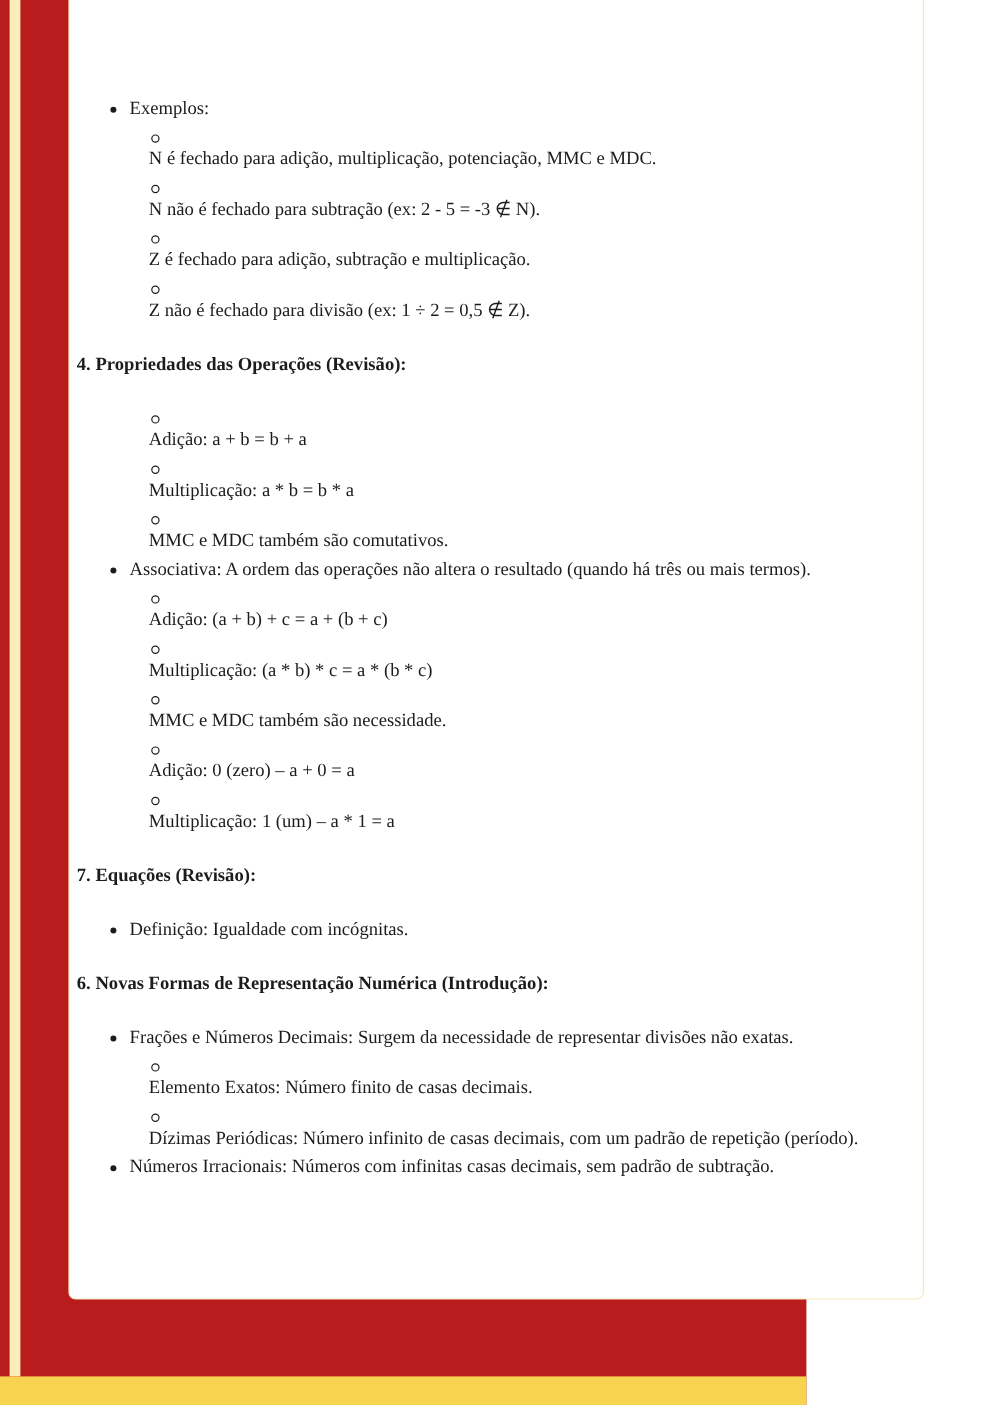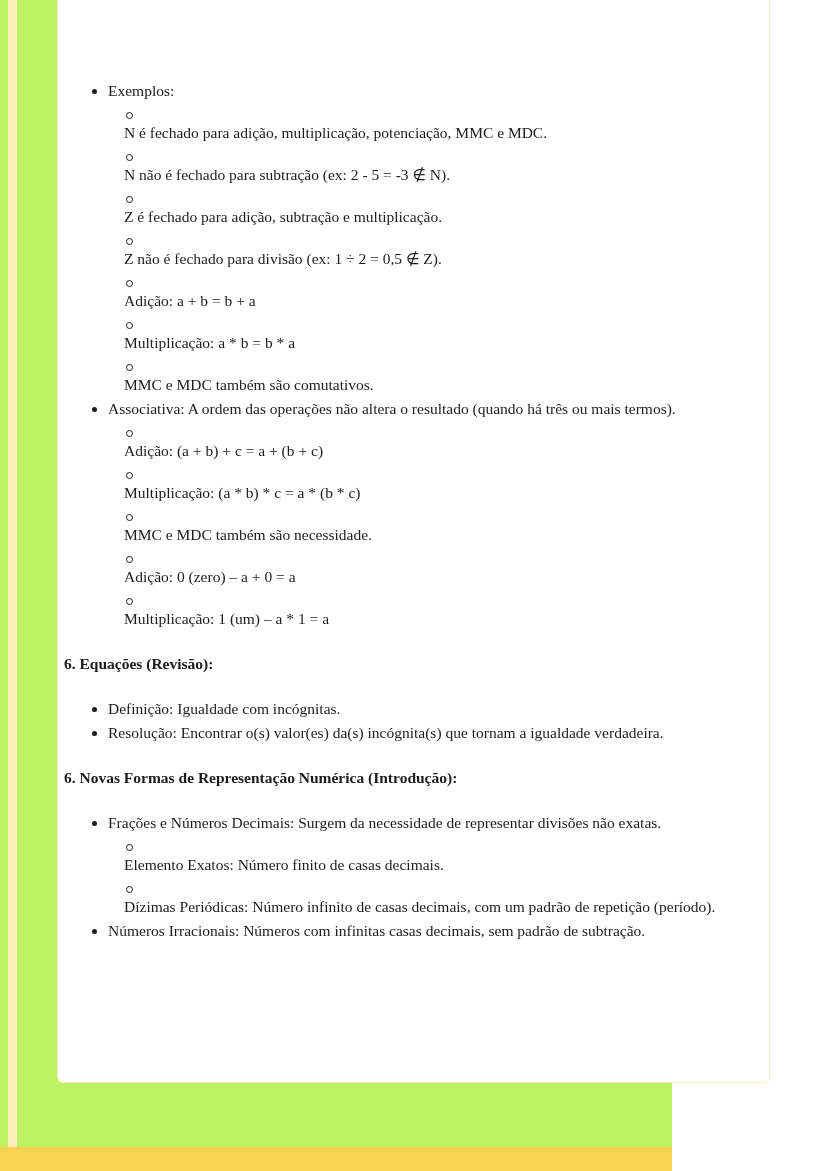--- a/index.html
+++ b/index.html
@@ -7,21 +7,21 @@
       width: 828px;
       height: 1171px;
       background: #ffffff;
       overflow: hidden;
       font-family: "Liberation Serif", serif;
     }
     .viewport {
       position: relative;
       width: 672px;
       height: 1171px;
-      background: #bef264;
+      background: #b91c1c;
     }
     .left-stripe {
       position: absolute;
       left: 8px;
       top: 0;
       bottom: 24px;
       width: 9px;
       background: #fbeebb;
     }
     .bottom-bar {
@@ -109,20 +109,21 @@
           </div>
           <div class="item level2">
             <span class="marker circle"></span>
             <span class="text">Z é fechado para adição, subtração e multiplicação.</span>
           </div>
           <div class="item level2">
             <span class="marker circle"></span>
             <span class="text">Z não é fechado para divisão (ex: 1 ÷ 2 = 0,5 ∉ Z).</span>
           </div>
         </div>
+        <div class="heading">4. Propriedades das Operações (Revisão):</div>
         <div class="list">
           <div class="item level2">
             <span class="marker circle"></span>
             <span class="text">Adição: a + b = b + a</span>
           </div>
           <div class="item level2">
             <span class="marker circle"></span>
             <span class="text">Multiplicação: a * b = b * a</span>
           </div>
           <div class="item level2">
@@ -147,29 +148,25 @@
           </div>
           <div class="item level2">
             <span class="marker circle"></span>
             <span class="text">Adição: 0 (zero) – a + 0 = a</span>
           </div>
           <div class="item level2">
             <span class="marker circle"></span>
             <span class="text">Multiplicação: 1 (um) – a * 1 = a</span>
           </div>
         </div>
-        <div class="heading">6. Equações (Revisão):</div>
+        <div class="heading">7. Equações (Revisão):</div>
         <div class="list">
           <div class="item level1">
             <span class="marker dot"></span>
             <span class="text">Definição: Igualdade com incógnitas.</span>
-          </div>
-          <div class="item level1">
-            <span class="marker dot"></span>
-            <span class="text">Resolução: Encontrar o(s) valor(es) da(s) incógnita(s) que tornam a igualdade verdadeira.</span>
           </div>
         </div>
         <div class="heading">6. Novas Formas de Representação Numérica (Introdução):</div>
         <div class="list">
           <div class="item level1">
             <span class="marker dot"></span>
             <span class="text">Frações e Números Decimais: Surgem da necessidade de representar divisões não exatas.</span>
           </div>
           <div class="item level2">
             <span class="marker circle"></span>

